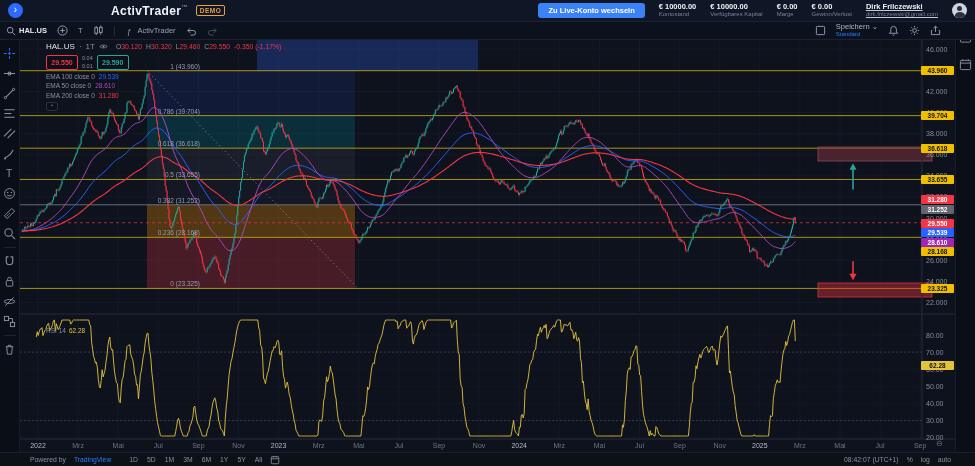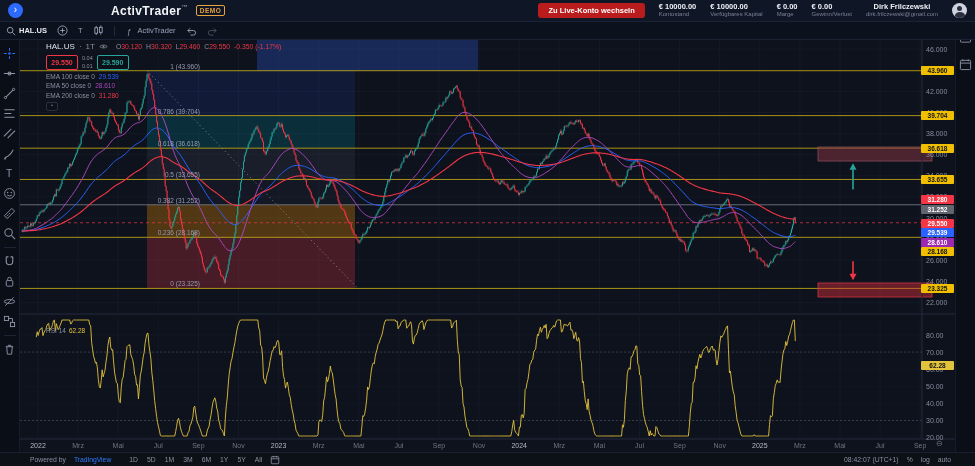--- a/index.html
+++ b/index.html
@@ -10,26 +10,26 @@
   
   .hdr { position:absolute; left:0; top:0; width:975px; height:22px; background:#0f1626;
     border-bottom:1px solid #1b2233; display:flex; align-items:center; padding:0 8px; z-index:20; }
   .expand-btn { width:15px; height:15px; border-radius:50%; background:#2d6bff; color:#fff;
     font-size:10px; line-height:14px; text-align:center; margin-right:88px; cursor:pointer; }
   .logo { font-size:12px; color:#f2f4f8; letter-spacing:.4px; font-weight:bold; }
   .logo .tm { font-size:6px; vertical-align:top; color:#8a90a0; }
   .demo-badge { margin-left:8px; border:1px solid #e8a33d; color:#e8a33d; font-size:6.5px;
     font-weight:bold; border-radius:2px; padding:1px 3px; letter-spacing:.5px; }
   .hdr-right { margin-left:auto; display:flex; align-items:center; gap:14px; }
-  .live-btn { background:#b91c1c; color:#fff; font-size:7.5px; font-weight:bold;
+  .live-btn { background:#3b82f6; color:#fff; font-size:7.5px; font-weight:bold;
     padding:3px 10px; border-radius:3px; cursor:pointer; white-space:nowrap; }
   .stat { text-align:left; line-height:1.25; }
   .stat .v { font-size:7.5px; color:#eef0f5; font-weight:bold; }
   .stat .l { font-size:6px; color:#7a8194; }
-  .user { text-align:center; line-height:1.25; }
+  .user { text-align:left; line-height:1.25;text-decoration:underline; }
   .user .n { font-size:7.5px; color:#eef0f5; font-weight:bold; }
   .user .e { font-size:6px; color:#7a8194; }
   .avatar { width:15px; height:15px; border-radius:50%; background:#cfd3de; position:relative; overflow:hidden; }
   .avatar:before { content:""; position:absolute; left:5px; top:3px; width:5px; height:5px; border-radius:50%; background:#2a3040; }
   .avatar:after { content:""; position:absolute; left:2.5px; top:9px; width:10px; height:7px; border-radius:50%; background:#2a3040; }
 
   
   .tbar { position:absolute; left:0; top:22px; width:975px; height:18px; background:#0c111e;
     border-bottom:1px solid #1b2233; display:flex; align-items:center; gap:10px; padding:0 8px 0 6px;
     font-size:7.5px; color:#9aa1b2; z-index:19; }
@@ -158,20 +158,41 @@
     <div class="tb-item">
       <svg class="ic" width="11" height="10" viewBox="0 0 12 11">
           <path d="M2,5 H8 a2.5,2.5 0 0 1 0,5 H5" fill="none" stroke="#9aa1b2" stroke-width="1"></path>
           <path d="M4.5,2.5 L2,5 L4.5,7.5" fill="none" stroke="#9aa1b2" stroke-width="1"></path>
         </svg>
     </div>
     <div class="tb-item dim">
       <svg class="ic" width="11" height="10" viewBox="0 0 12 11">
           <path d="M10,5 H4 a2.5,2.5 0 0 0 0,5 H7" fill="none" stroke="#9aa1b2" stroke-width="1"></path>
           <path d="M7.5,2.5 L10,5 L7.5,7.5" fill="none" stroke="#9aa1b2" stroke-width="1"></path>
+        </svg>
+    </div>
+    <div class="tb-right">
+      <svg class="ic" width="11" height="11" viewBox="0 0 12 12">
+          <rect x="1.5" y="1.5" width="9" height="9" rx="1" fill="none" stroke="#9aa1b2" stroke-width="1"></rect>
+        </svg>
+      <div class="save-grp">
+        <div class="s1"><span>Speichern</span> <span>⌄</span></div>
+        <div class="s2">Standard</div>
+      </div>
+      <svg class="ic" width="11" height="11" viewBox="0 0 12 12">
+          <path d="M6,1.5 a3.2,3.2 0 0 1 3.2,3.2 V7.5 L10.5,9 H1.5 L3,7.5 V4.7 A3.2,3.2 0 0 1 6,1.5 z" fill="none" stroke="#9aa1b2" stroke-width="1"></path>
+          <path d="M5,10.5 a1.2,1.2 0 0 0 2,0" fill="none" stroke="#9aa1b2" stroke-width="1"></path>
+        </svg>
+      <svg class="ic" width="11" height="11" viewBox="0 0 12 12">
+          <circle cx="6" cy="6" r="2" fill="none" stroke="#9aa1b2" stroke-width="1"></circle>
+          <path d="M6,1v1.6 M6,9.4V11 M1,6h1.6 M9.4,6H11 M2.5,2.5l1.1,1.1 M8.4,8.4l1.1,1.1 M9.5,2.5L8.4,3.6 M3.6,8.4L2.5,9.5" stroke="#9aa1b2" stroke-width="1"></path>
+        </svg>
+      <svg class="ic" width="11" height="11" viewBox="0 0 12 12">
+          <path d="M6,7.5 V1.5 M3.8,3.5 L6,1.3 L8.2,3.5" fill="none" stroke="#9aa1b2" stroke-width="1"></path>
+          <path d="M2.5,6 H1.5 V10.5 H10.5 V6 H9.5" fill="none" stroke="#9aa1b2" stroke-width="1"></path>
         </svg>
     </div>
   </div>
 
   <div class="lrail">
     <svg class="rail-ic" width="13" height="13" viewBox="0 0 14 14">
         <circle cx="7" cy="7" r="1.3" fill="#2d6bff"></circle>
         <path d="M7,1V4 M7,10V13 M1,7H4 M10,7H13" stroke="#2d6bff" stroke-width="1.1"></path>
       </svg>
     <svg class="rail-ic" width="13" height="13" viewBox="0 0 14 14">

